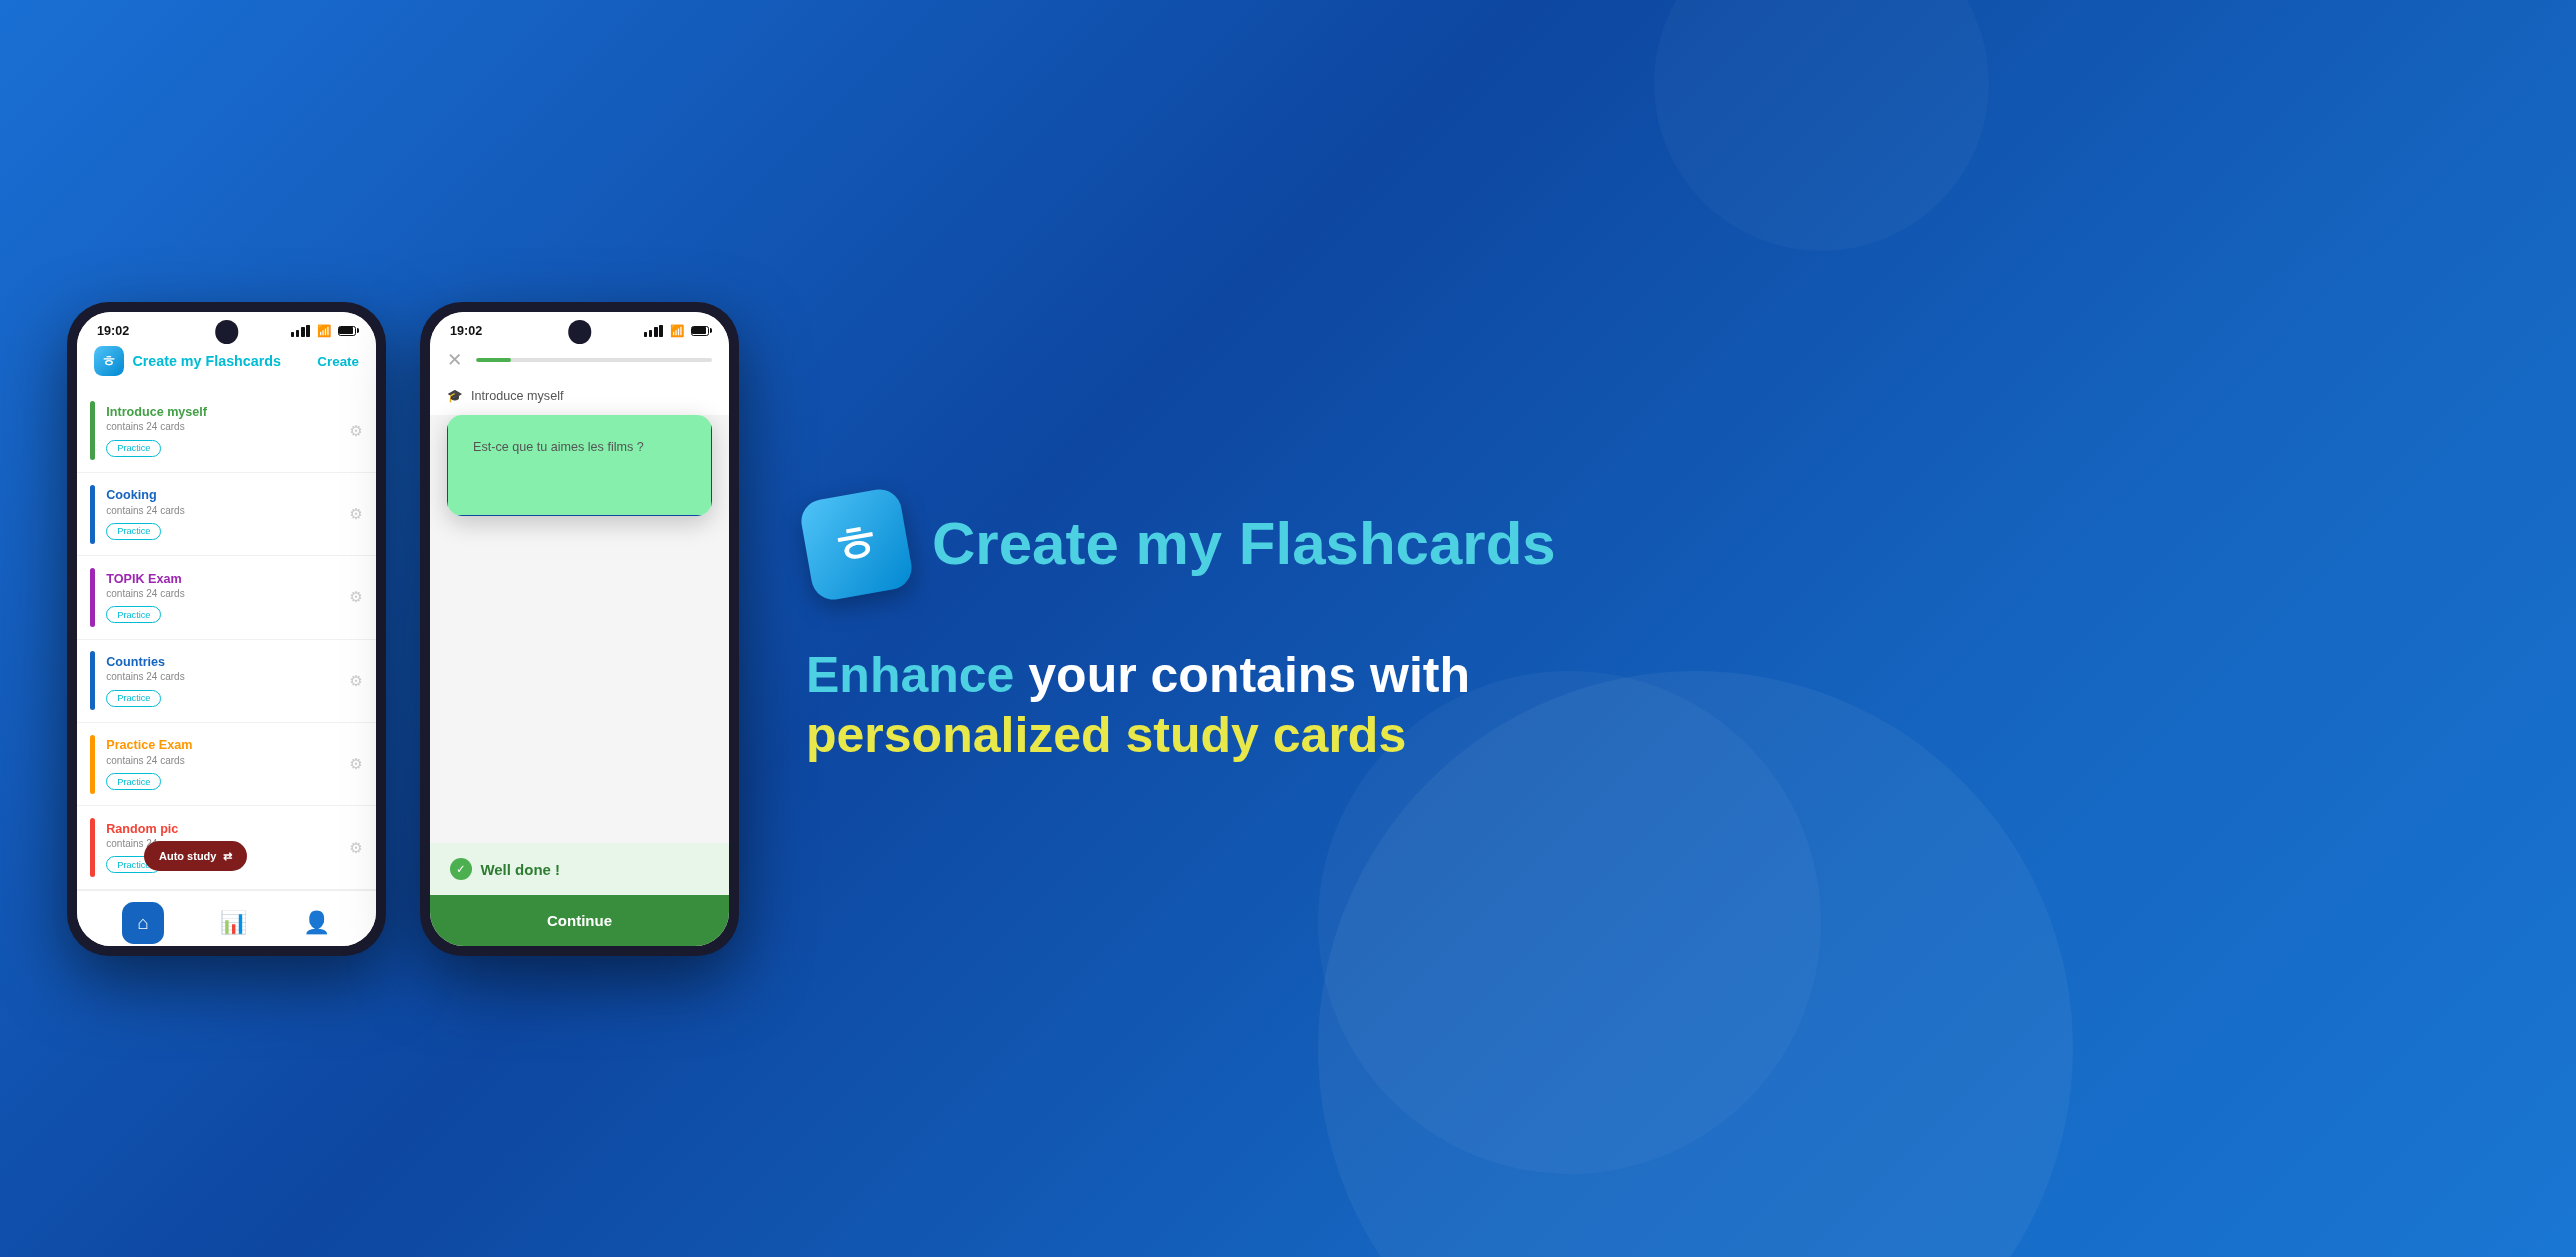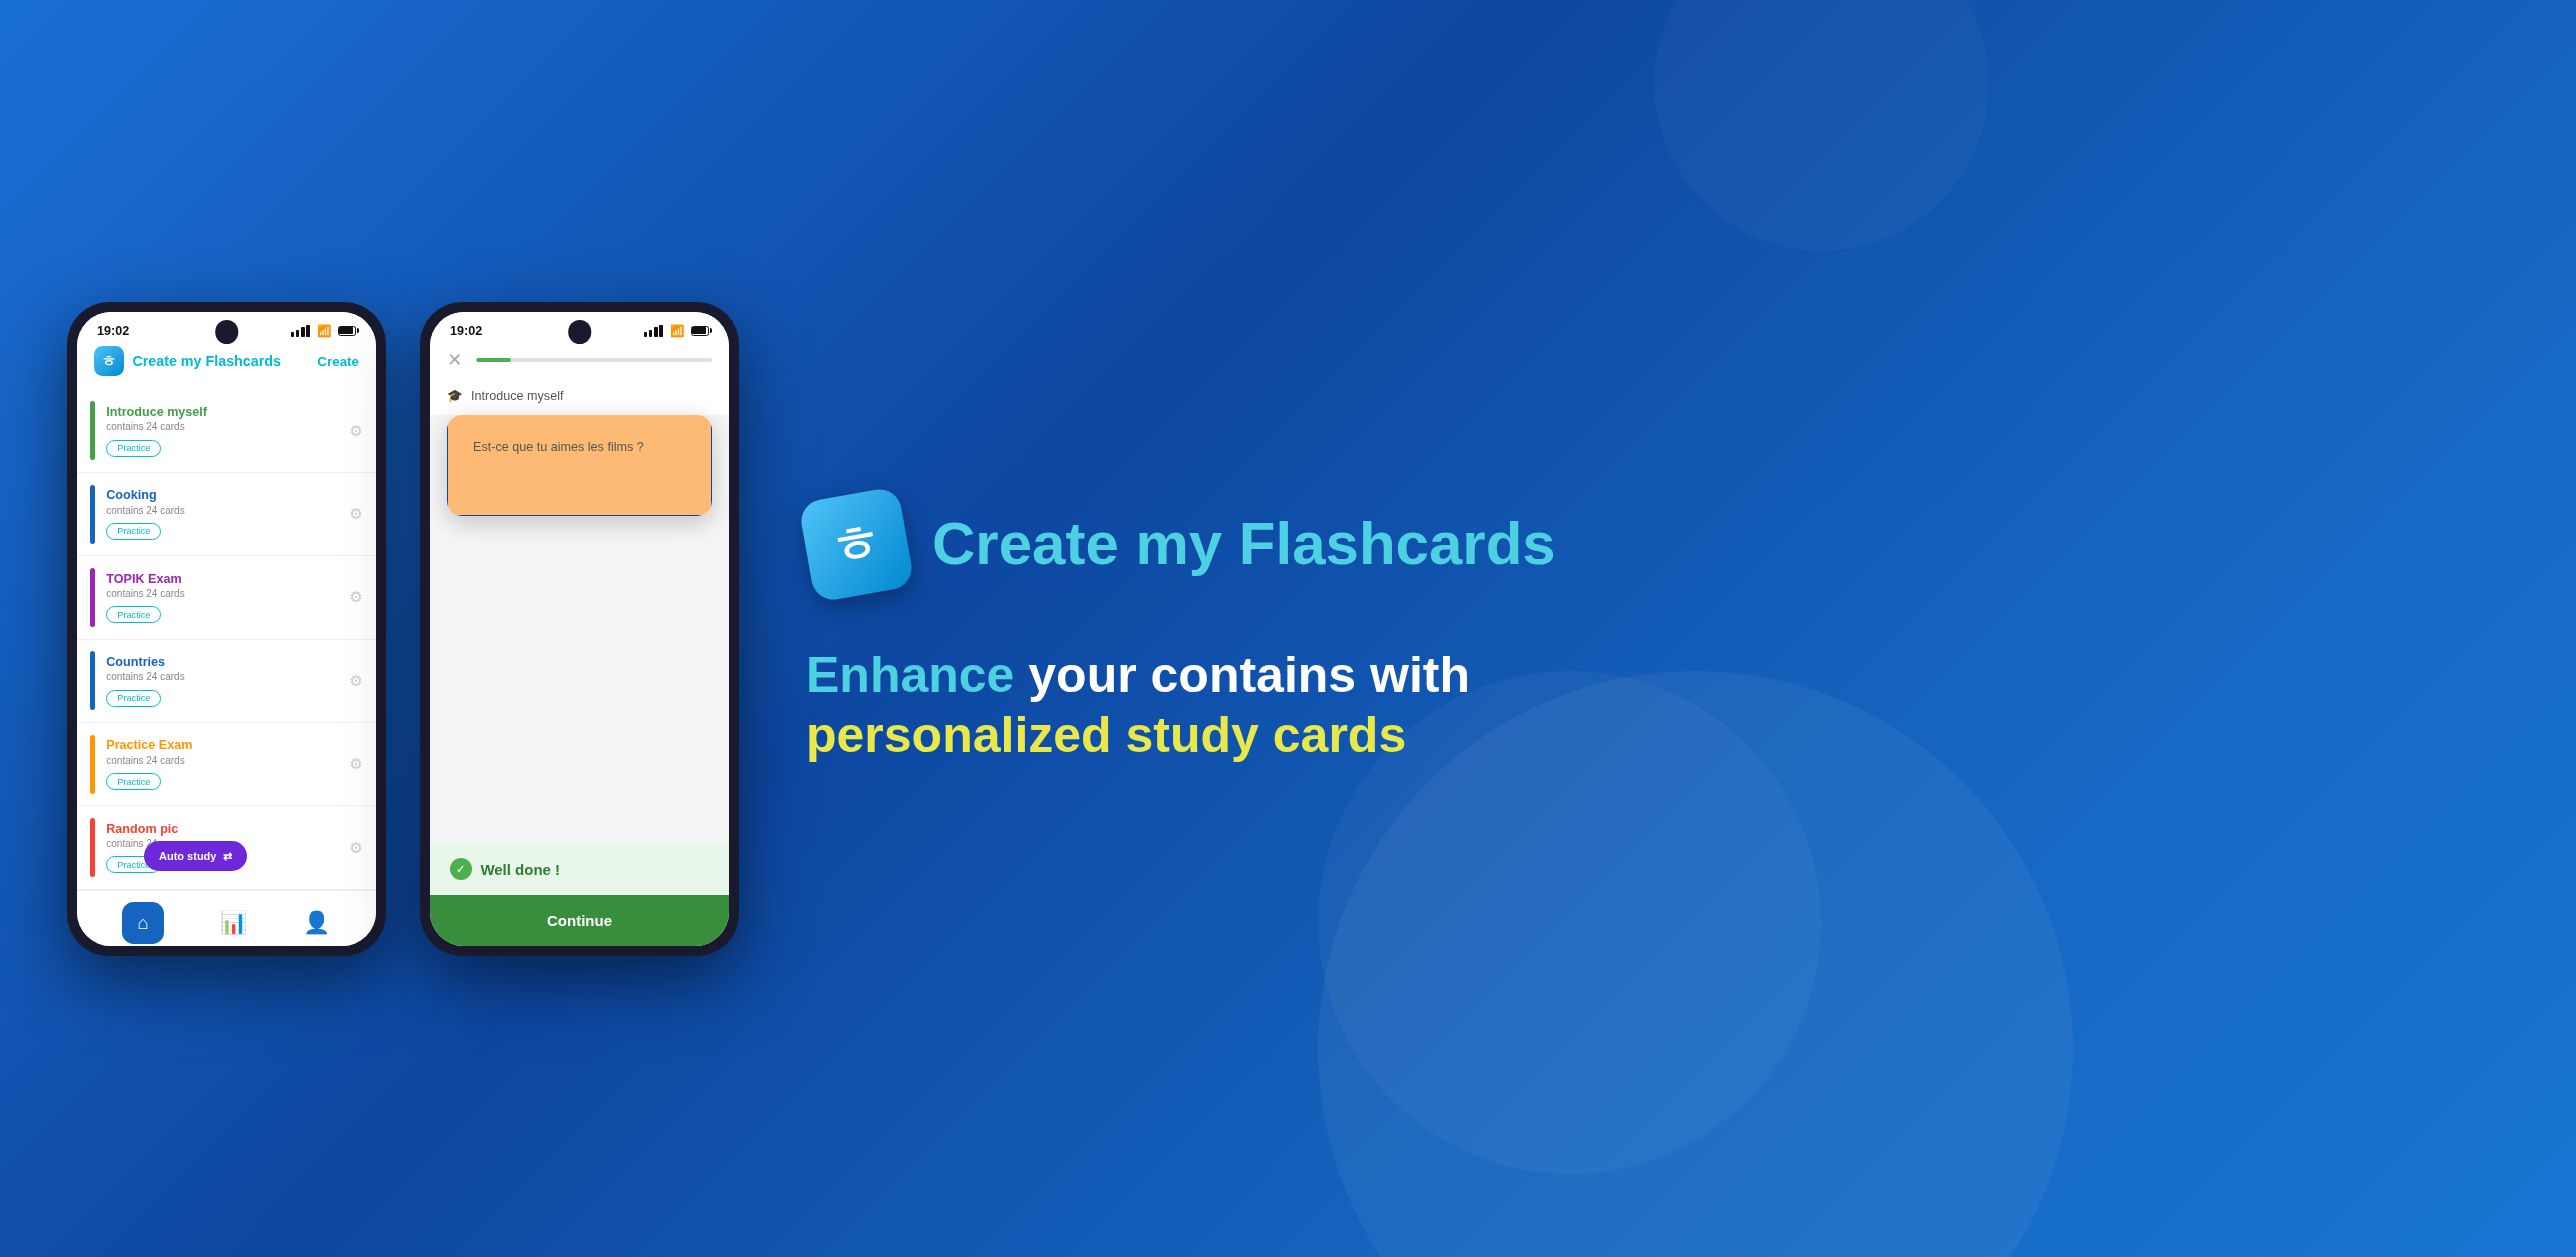--- a/index.html
+++ b/index.html
@@ -242,21 +242,21 @@
     .nav-icon {
       color: #ccc;
       font-size: 22px;
     }
 
     
     .auto-study-tooltip {
       position: absolute;
       bottom: 75px;
       left: 67px;
-      background: #6d28d9;
+      background: #7f1d1d;
       color: white;
       font-size: 11px;
       font-weight: 600;
       padding: 8.4px 15px;
       border-radius: 21px;
       display: flex;
       align-items: center;
       gap: 6.7px;
       z-index: 20;
     }
@@ -307,21 +307,21 @@
     }
     .flashcard-question {
       background: linear-gradient(135deg, #43a047 0%, #1565c0 60%, #0d47a1 100%);
       padding: 42px 25px;
       text-align: center;
       color: white;
       font-size: 17px;
       font-weight: 700;
     }
     .flashcard-answer {
-      background: #fdba74;
+      background: #86efac;
       padding: 25px;
       text-align: left;
       font-size: 12.6px;
       color: #555;
       min-height: 101px;
       border: 1.7px solid #0d47a1;
       border-top: none;
     }
 
     

